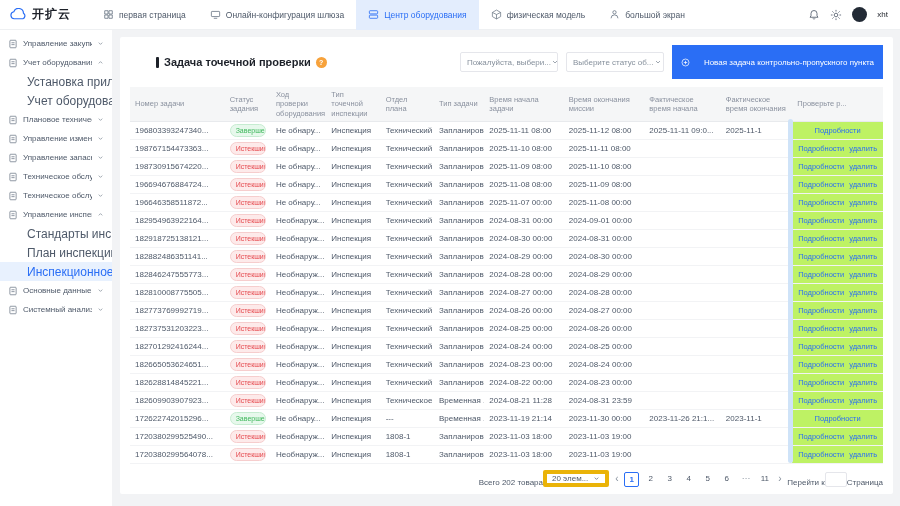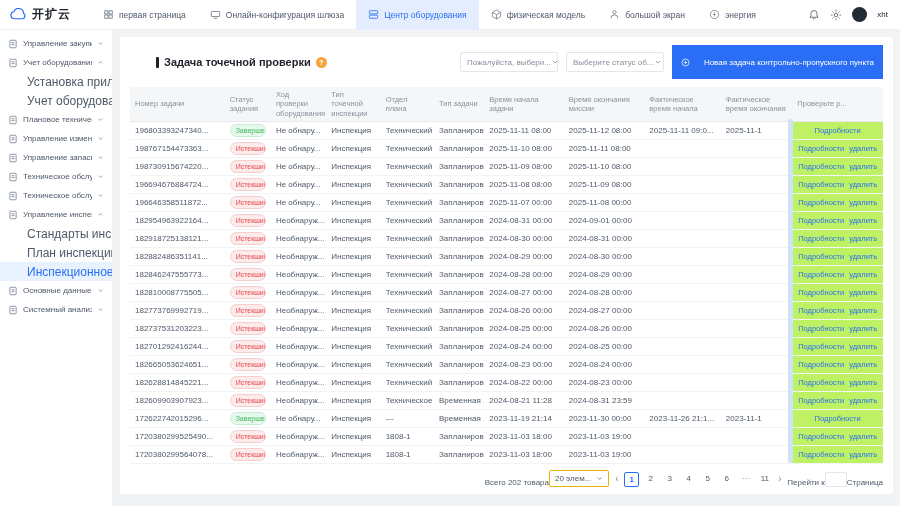--- a/index.html
+++ b/index.html
@@ -60,21 +60,21 @@
   td.col-actions{background:#bef264;box-shadow:-4px 0 6px -4px rgba(0,0,0,.12);}
   .badge{display:inline-block;max-width:100%;padding:1px 5px;border-radius:8px;font-size:7px;line-height:1.3;overflow:hidden;vertical-align:middle;}
   .badge.success{background:#e7f8ec;color:#3eb75b;border:1px solid #c6ecd1;}
   .badge.danger{background:#fdeaea;color:#e5484d;border:1px solid #f6cdcd;}
   .link{color:var(--accent);cursor:pointer;font-size:7.5px;}
   td.col-actions .link + .link{margin-left:5px;}
   .vscroll{position:absolute;top:32px;bottom:1px;right:90px;width:5px;background:#cfe3f8;border-radius:3px;cursor:pointer;}
 
   
   .pagination{margin-top:auto;display:flex;align-items:flex-end;justify-content:flex-end;font-size:8px;color:#4e5969;padding-top:6px;white-space:nowrap;}
-  .page-size{height:17px;border:1px solid #eab308;border-radius:2px;background:#fff;display:flex;align-items:center;gap:5px;padding:0 5px;cursor:pointer;color:#4e5969;}
+  .page-size{height:17px;border:4px solid #eab308;border-radius:2px;background:#fff;display:flex;align-items:center;gap:5px;padding:0 5px;cursor:pointer;color:#4e5969;}
   .page{min-width:15px;height:15px;line-height:14px;text-align:center;border-radius:2px;cursor:pointer;color:#4e5969;}
   .page.active{border:1px solid var(--accent);color:var(--accent);background:#fff;font-weight:700;}
   .page.dots{cursor:default;color:#86909c;}
   .nav-arrow{color:#86909c;font-size:10px;}
   .jump-input{width:22px;height:15px;border:1px solid #e5e6eb;border-radius:2px;text-align:center;font-size:8px;font-family:inherit;color:#4e5969;}
 </style>
 </head>
 <body>
 
 <div class="app">
@@ -125,29 +125,20 @@
           <span>физическая модель</span>
         </div>
         <div class="nav-item">
           <span class="icon">
             <svg width="11" height="11" viewBox="0 0 16 16">
               <circle cx="8" cy="4.8" r="2.4" fill="none" stroke="currentColor" stroke-width="1.2"></circle>
               <path d="M3 13.5a5 5 0 0 1 10 0" fill="none" stroke="currentColor" stroke-width="1.2"></path>
             </svg>
           </span>
           <span>большой экран</span>
-        </div>
-        <div class="nav-item">
-          <span class="icon">
-            <svg width="11" height="11" viewBox="0 0 16 16">
-              <circle cx="8" cy="8" r="6" fill="none" stroke="currentColor" stroke-width="1.1"></circle>
-              <path d="M8.8 4 6 8.6h2L7.2 12 10 7.4H8z" fill="currentColor"></path>
-            </svg>
-          </span>
-          <span>энергия</span>
         </div>
       </nav>
     <div class="topbar-right">
       <span class="icon tool">
         <svg width="12" height="12" viewBox="0 0 16 16">
             <path d="M8 2a4 4 0 0 0-4 4v3l-1.3 2h10.6L12 9V6a4 4 0 0 0-4-4z" fill="none" stroke="currentColor" stroke-width="1.1"></path>
             <path d="M6.6 12.5a1.5 1.5 0 0 0 2.8 0" fill="none" stroke="currentColor" stroke-width="1.1"></path>
           </svg>
       </span>
       <span class="icon tool">

